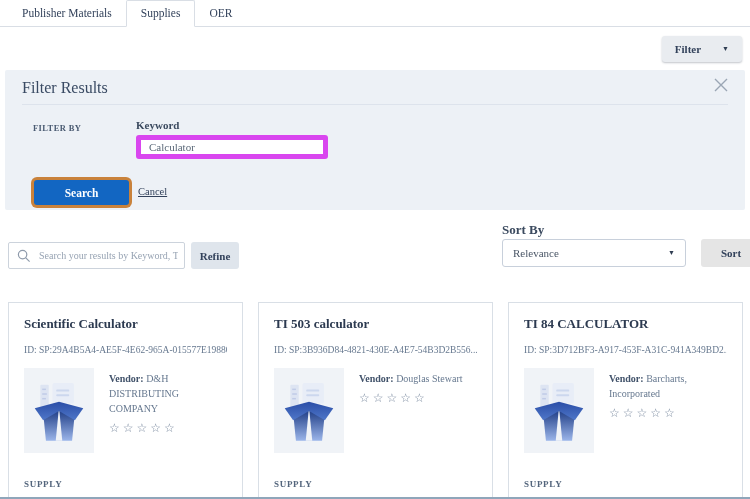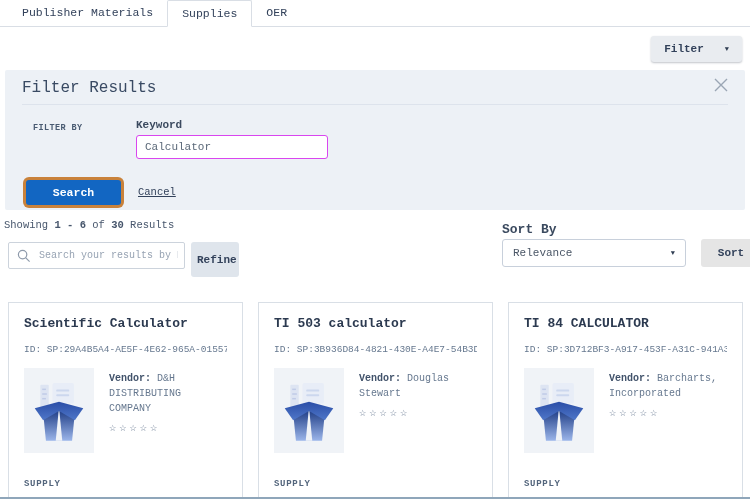--- a/index.html
+++ b/index.html
@@ -1,18 +1,18 @@
 <!DOCTYPE html>
 <html><head>
 <meta charset="utf-8">
 <style>
   html,body { margin:0; padding:0; background:#fff; }
   * { box-sizing:border-box; }
   .page { position:relative; width:750px; height:499px; background:#fff; overflow:hidden;
-          font-family:Liberation Mono, monospace; }
+          font-family:Liberation Serif, serif; }
 
   
   .tabbar { position:absolute; top:0; left:0; right:0; height:27px; display:flex;
             align-items:stretch; padding-left:8px; border-bottom:1px solid #d9dee5; }
   .tab { font-size:11.5px; color:#33425b; padding:0 14px; line-height:26px; cursor:pointer; white-space:nowrap; }
   .tab.active { background:#fff; border:1px solid #d9dee5; border-bottom:1px solid #fff;
                 border-radius:2px 2px 0 0; margin-bottom:-1px; line-height:25px; }
 
   
   .filter-toggle { position:absolute; top:36px; right:8px; height:26px; padding:0 13px;
@@ -23,37 +23,37 @@
 
   
   .filter-panel { position:absolute; left:5px; right:5px; top:70px; height:140px;
                   background:#edf1f6; border-radius:2px; }
   .fp-title { position:absolute; left:17px; top:9px; font-size:16px; color:#394a63; }
   .fp-close { position:absolute; right:14px; top:5px; width:20px; height:20px; color:#9aa6b4; cursor:pointer; }
   .fp-divider { position:absolute; left:17px; right:17px; top:34px; border-top:1px solid #dde3ec; }
   .fp-filterby { position:absolute; left:28px; top:53px; font-size:8.5px; font-weight:bold;
                  color:#4a5b72; letter-spacing:.4px; }
   .fp-keyword-label { position:absolute; left:131px; top:49px; font-size:11px; font-weight:bold; color:#3b4a5f; }
-  .fp-input { position:absolute; left:131px; top:65px; width:192px; height:24px; border:1px solid #d946ef;
+  .fp-input { position:absolute; left:131px; top:65px; width:192px; height:24px; border:5px solid #d946ef;
               border-radius:3px; padding:0 8px; font-family:inherit; font-size:11px; color:#5a6878; background:#fff; }
-  .fp-search { position:absolute; left:21px; top:110px; width:95px; height:25px; background:#1266c2;
+  .fp-search { position:absolute; left:29px; top:110px; width:95px; height:25px; background:#1266c2;
                color:#fff; font-family:inherit; font-weight:bold; font-size:11.5px; border:none;
                border-radius:3px; cursor:pointer; box-shadow:0 0 0 3px #c9823b; }
   .fp-cancel { position:absolute; left:133px; top:116px; font-size:10.5px; color:#33425b;
                text-decoration:underline; cursor:pointer; }
 
   
   .showing { position:absolute; left:4px; top:219px; font-size:10.5px; color:#47566c; }
   .results-search { position:absolute; left:8px; top:242px; width:177px; height:27px;
                     border:1px solid #ccd3dc; border-radius:2px; background:#fff; }
   .results-search svg { position:absolute; left:8px; top:6px; }
   .results-search input { border:none; outline:none; width:100%; height:100%; padding:0 6px 0 30px;
                           font-family:inherit; font-size:10px; color:#5a6878; background:transparent; }
   .results-search input::placeholder { color:#97a3b3; }
-  .refine { position:absolute; left:191px; top:242px; width:48px; height:35px; background:#dfe5ec;
+  .refine { position:absolute; left:191px; top:242px; width:48px; height:27px; background:#dfe5ec;
             border:none; border-radius:3px; font-family:inherit; font-weight:bold; font-size:11px;
             color:#33425b; cursor:pointer; }
   .sortby-label { position:absolute; left:502px; top:222px; font-size:13px; font-weight:bold; color:#3b4a5f; }
   .sort-select { position:absolute; left:502px; top:239px; width:184px; height:28px; background:#fff;
                  border:1px solid #c8d0db; border-radius:3px; font-size:11px; color:#4a5666;
                  line-height:26px; padding:0 10px; cursor:pointer; }
   .sort-select .caret { position:absolute; right:10px; top:0; line-height:26px; }
   .sort-btn { position:absolute; left:701px; top:239px; width:60px; height:28px; background:#e5e5e5;
               border:none; border-radius:3px; font-family:inherit; font-weight:bold; font-size:11px;
               color:#33425b; cursor:pointer; }
@@ -98,27 +98,20 @@
         </svg>
     </span>
     <div class="fp-divider"></div>
     <div class="fp-filterby">FILTER BY</div>
     <div class="fp-keyword-label">Keyword</div>
     <input class="fp-input" type="text" value="Calculator" style="">
     <button class="fp-search">Search</button>
     <a class="fp-cancel">Cancel</a>
   </div>
 
-  <div class="showing">
-    <span>Showing</span>
-    <b>1 - 6</b>
-    <span>of</span>
-    <b>30</b>
-    <span>Results</span>
-  </div>
 
   <div class="results-search">
     <svg width="14" height="14" viewBox="0 0 14 14">
       <circle cx="5.6" cy="5.6" r="4.2" stroke="#8e9aab" stroke-width="1.2" fill="none"></circle>
       <path d="M8.8 8.8 L12.6 12.6" stroke="#8e9aab" stroke-width="1.2"></path>
     </svg>
     <input type="text" placeholder="Search your results by Keyword, Title" style="">
   </div>
   <button class="refine">Refine</button>
 

